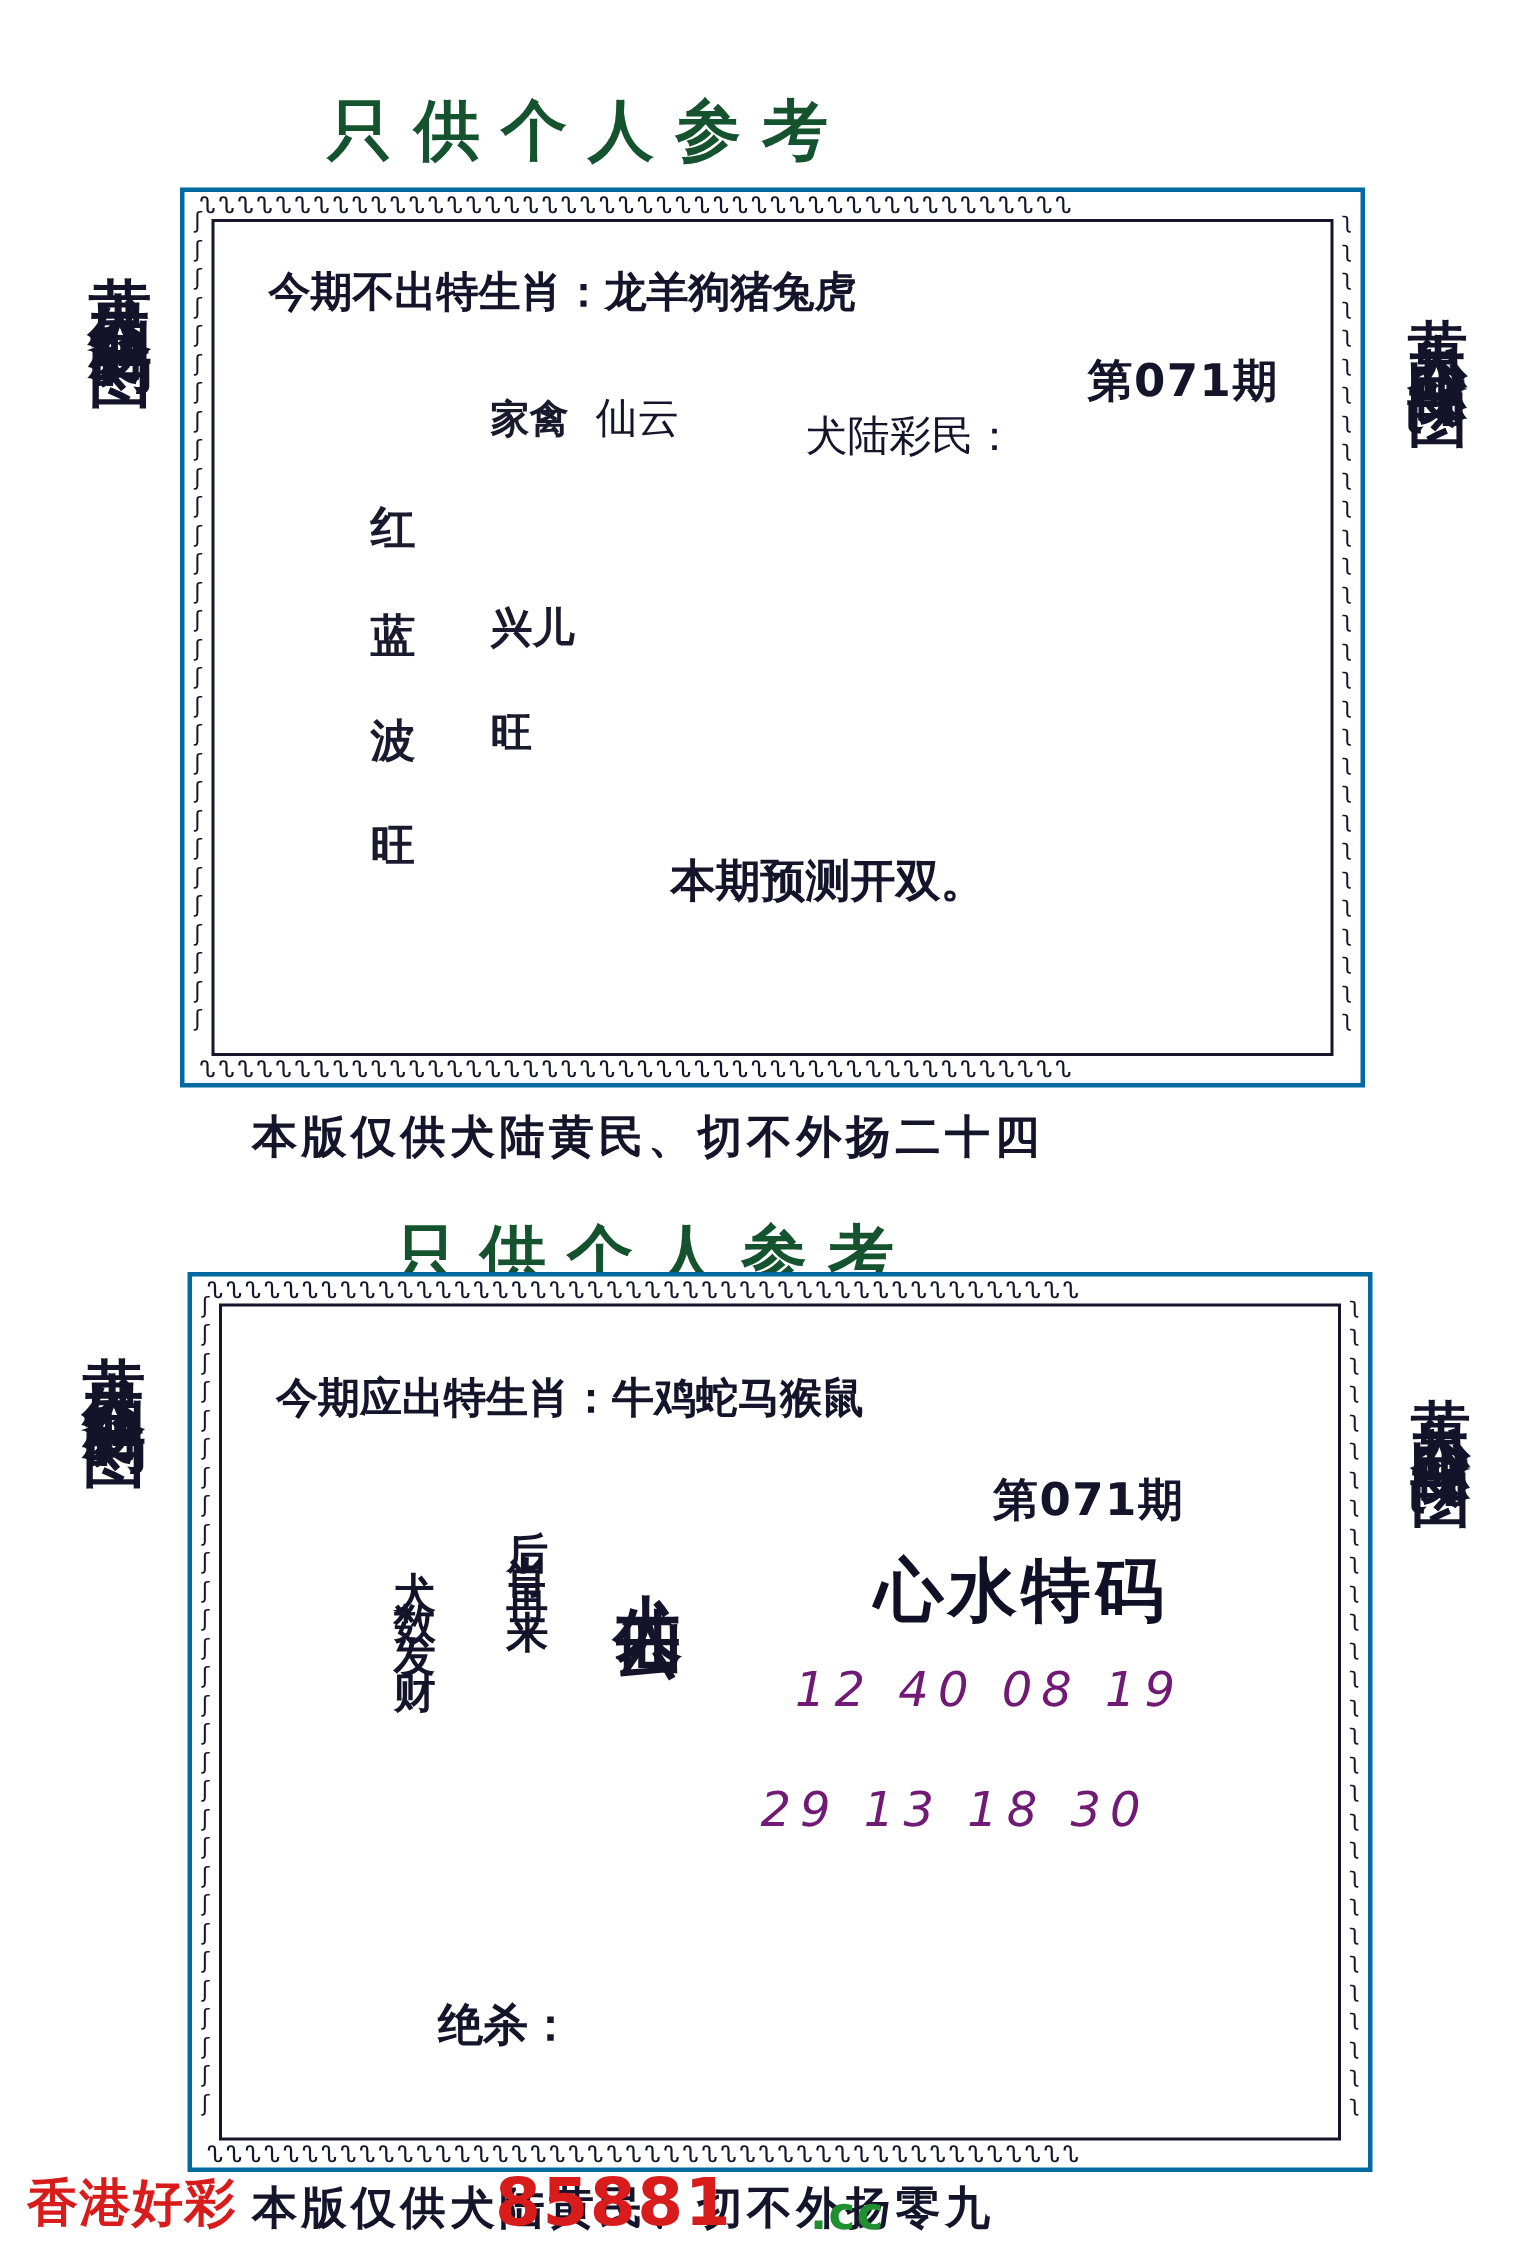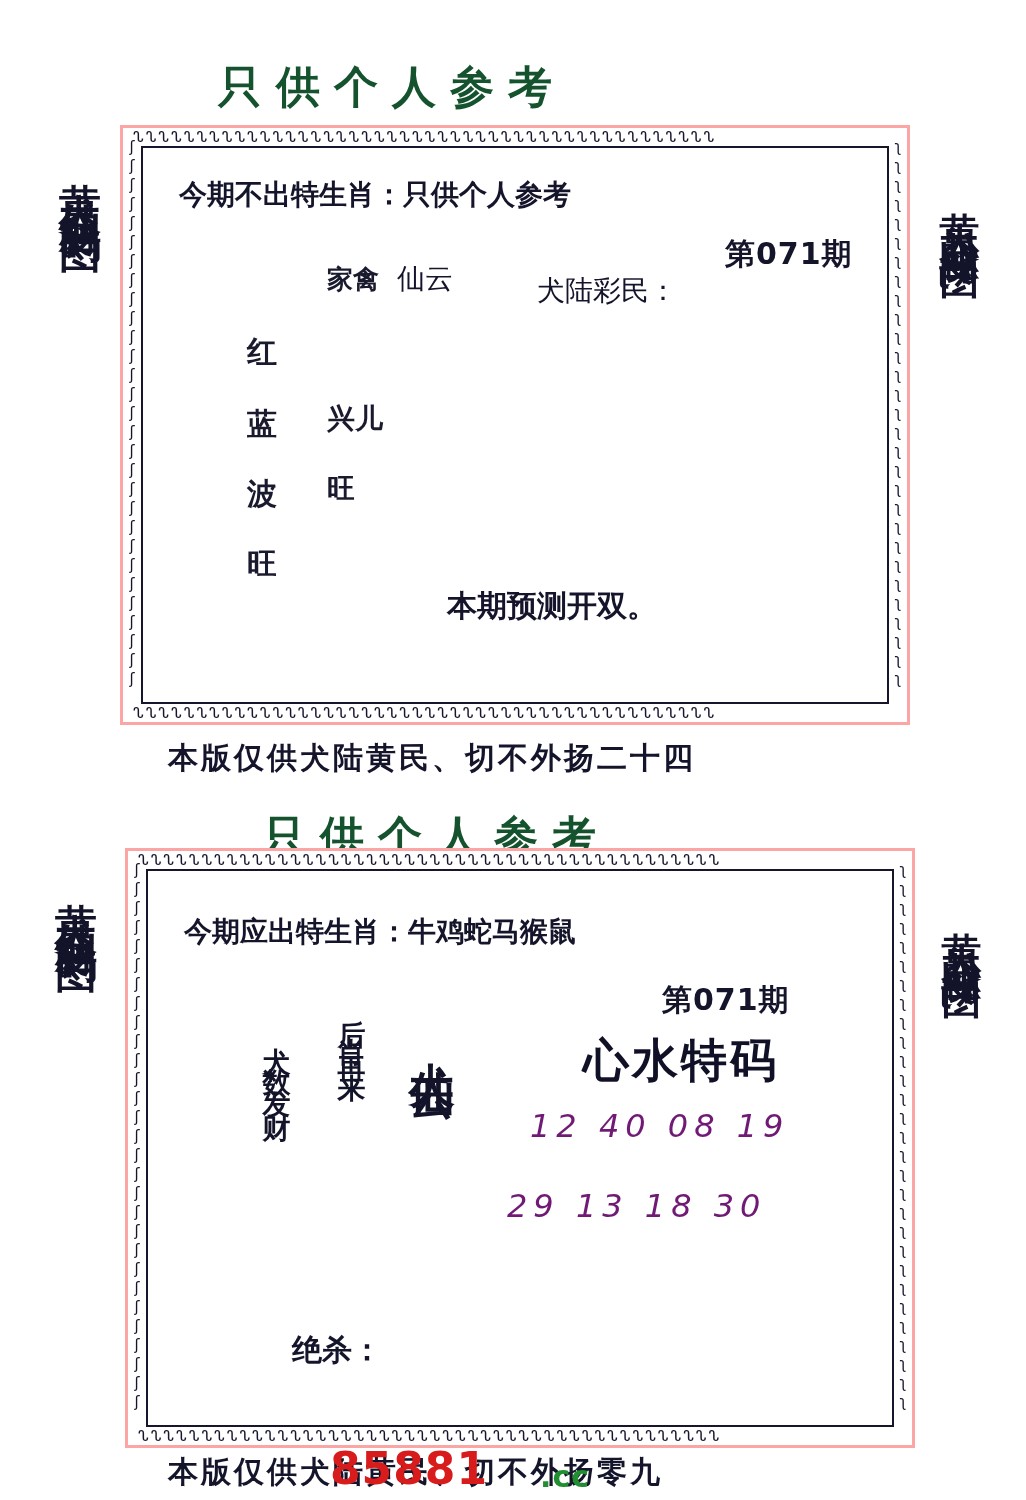--- a/index.html
+++ b/index.html
@@ -42,21 +42,21 @@
     white-space: nowrap;
   }
   .vert.mirror {
     transform: scaleX(-1);
     transform-origin: center;
   }
 
   
   .panel {
     position: absolute;
-    border: 3px solid #fca5a5;
+    border: 3px solid #0369a1;
     box-sizing: border-box;
     background: #fff;
   }
   .panel .inner {
     position: absolute;
     inset: 18px;
     border: 2px solid #15152c;
     box-sizing: border-box;
   }
   .squiggle-row {
@@ -192,38 +192,38 @@
       ʃ<br>ʃ<br>ʃ<br>ʃ<br>ʃ<br>ʃ<br>ʃ<br>ʃ<br>ʃ<br>ʃ<br>ʃ<br>ʃ<br>ʃ<br>ʃ<br>ʃ<br>ʃ<br>ʃ<br>ʃ<br>ʃ<br>ʃ<br>ʃ<br>ʃ<br>ʃ<br>ʃ<br>ʃ<br>ʃ<br>ʃ<br>ʃ<br>ʃ
     </div>
     <div class="squiggle-col right">
       ʅ<br>ʅ<br>ʅ<br>ʅ<br>ʅ<br>ʅ<br>ʅ<br>ʅ<br>ʅ<br>ʅ<br>ʅ<br>ʅ<br>ʅ<br>ʅ<br>ʅ<br>ʅ<br>ʅ<br>ʅ<br>ʅ<br>ʅ<br>ʅ<br>ʅ<br>ʅ<br>ʅ<br>ʅ<br>ʅ<br>ʅ<br>ʅ<br>ʅ
     </div>
 
     <div class="inner"></div>
 
     <div class="content">
 
-      <div class="line bold" style="left:32px; top:24px; font-size:28px;">今期不出特生肖：只供个人参考</div>
+      <div class="line bold" style="left:32px; top:24px; font-size:28px;">今期不出特生肖：龙羊狗猪兔虎</div>
 
       <div class="line issue" style="left:578px; top:82px;">第071期</div>
 
       <div class="line" style="left:390px; top:120px; font-size:28px;">犬陆彩民：</div>
 
       <div class="line" style="left:250px; top:110px; font-size:28px; line-height:34px;">仙云</div>
 
       <div class="col-word" style="left:100px; top:180px;">红</div>
       <div class="col-word" style="left:100px; top:252px;">蓝</div>
       <div class="col-word" style="left:100px; top:322px;">波</div>
       <div class="col-word" style="left:100px; top:392px;">旺</div>
 
       <div class="col-word" style="left:180px; top:110px; font-size:26px;">家禽</div>
       <div class="col-word" style="left:180px; top:248px; font-size:28px;">兴儿</div>
       <div class="col-word" style="left:180px; top:318px; font-size:28px;">旺</div>
 
-      <div class="line" style="left:300px; top:434px; font-size:30px; font-weight:bold;">本期预测开双。</div>
+      <div class="line" style="left:300px; top:415px; font-size:30px; font-weight:bold;">本期预测开双。</div>
     </div>
   </div>
 
   <div class="footer-line" style="left:168px; top:738px;">本版仅供犬陆黄民、切不外扬二十四</div>
 
   <div class="title-big" style="left:262px; top:808px;">只供个人参考</div>
 
   <div class="vert" style="left:48px; top:870px; height:540px; font-size:42px;">黄犬仙解码图</div>
 
   <div class="vert mirror" style="left:932px; top:900px; height:400px; font-size:40px;">黄犬仙解码图</div>
@@ -264,17 +264,18 @@
       <div class="num-row" style="left:355px; top:312px;">29 13 18 30</div>
 
       <div class="line" style="left:140px; top:455px; font-size:30px; font-weight:bold;">绝杀：</div>
 
     </div>
   </div>
 
   <div class="footer-line" style="left:168px; top:1452px;">本版仅供犬陆黄民、切不外扬零九</div>
 
   <div class="wm">
+    <span class="wm-left">香港好彩</span>
     <span class="wm-mid">85881</span>
     <span class="wm-mid wm-suffix" style="left:540px;">.cc</span>
   </div>
 
 </div>
 
 </body></html>

